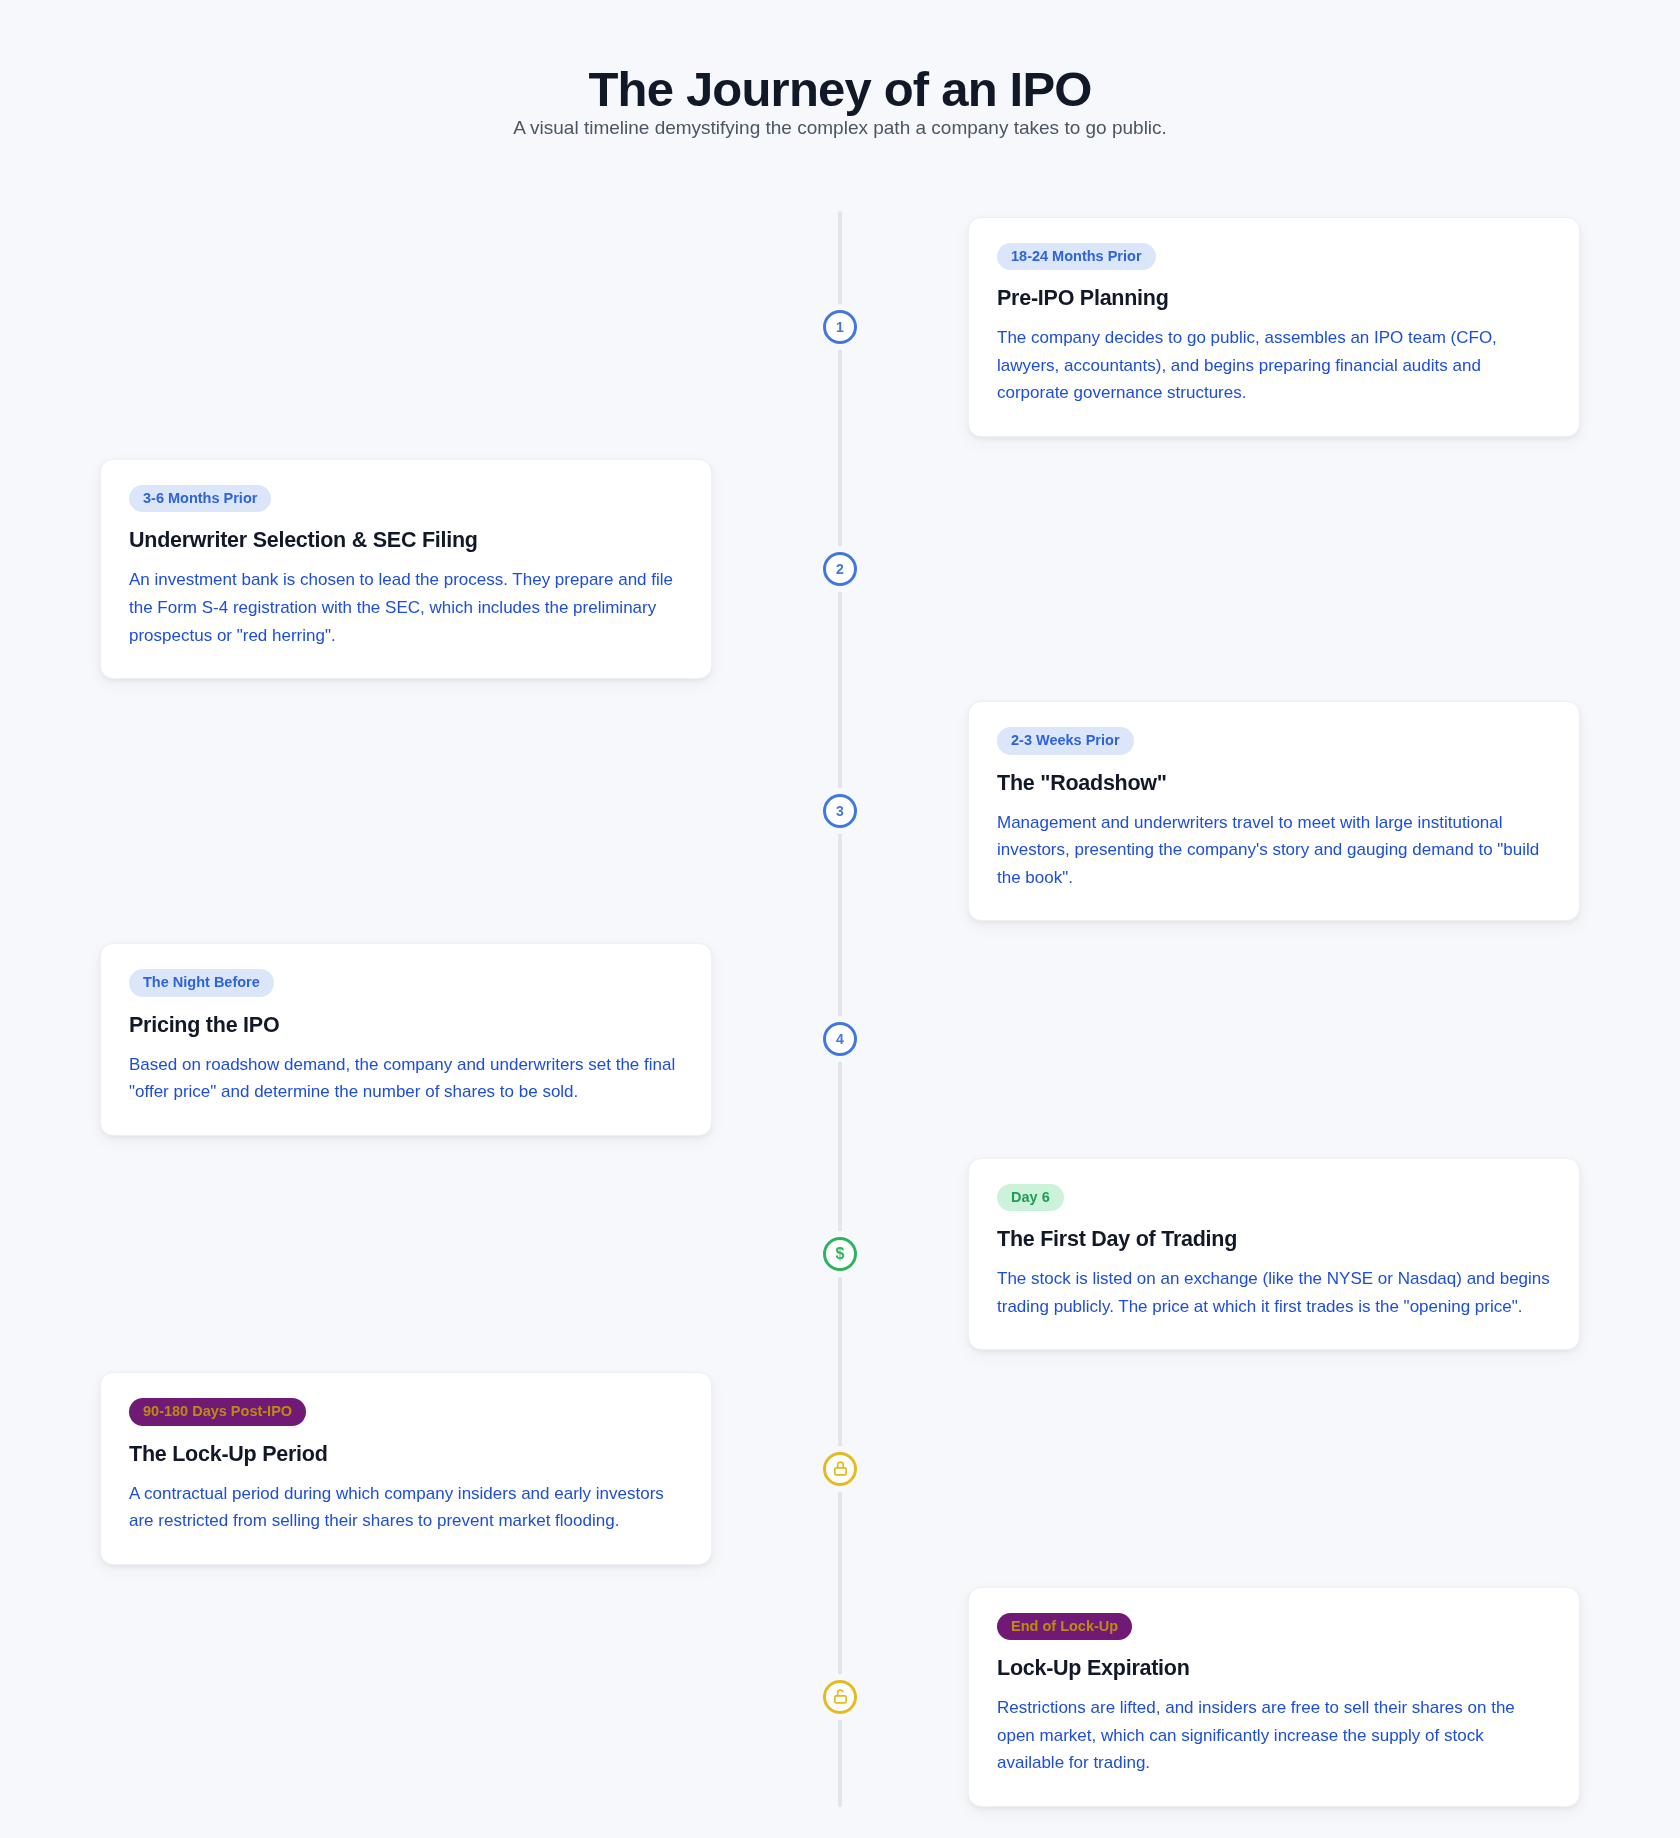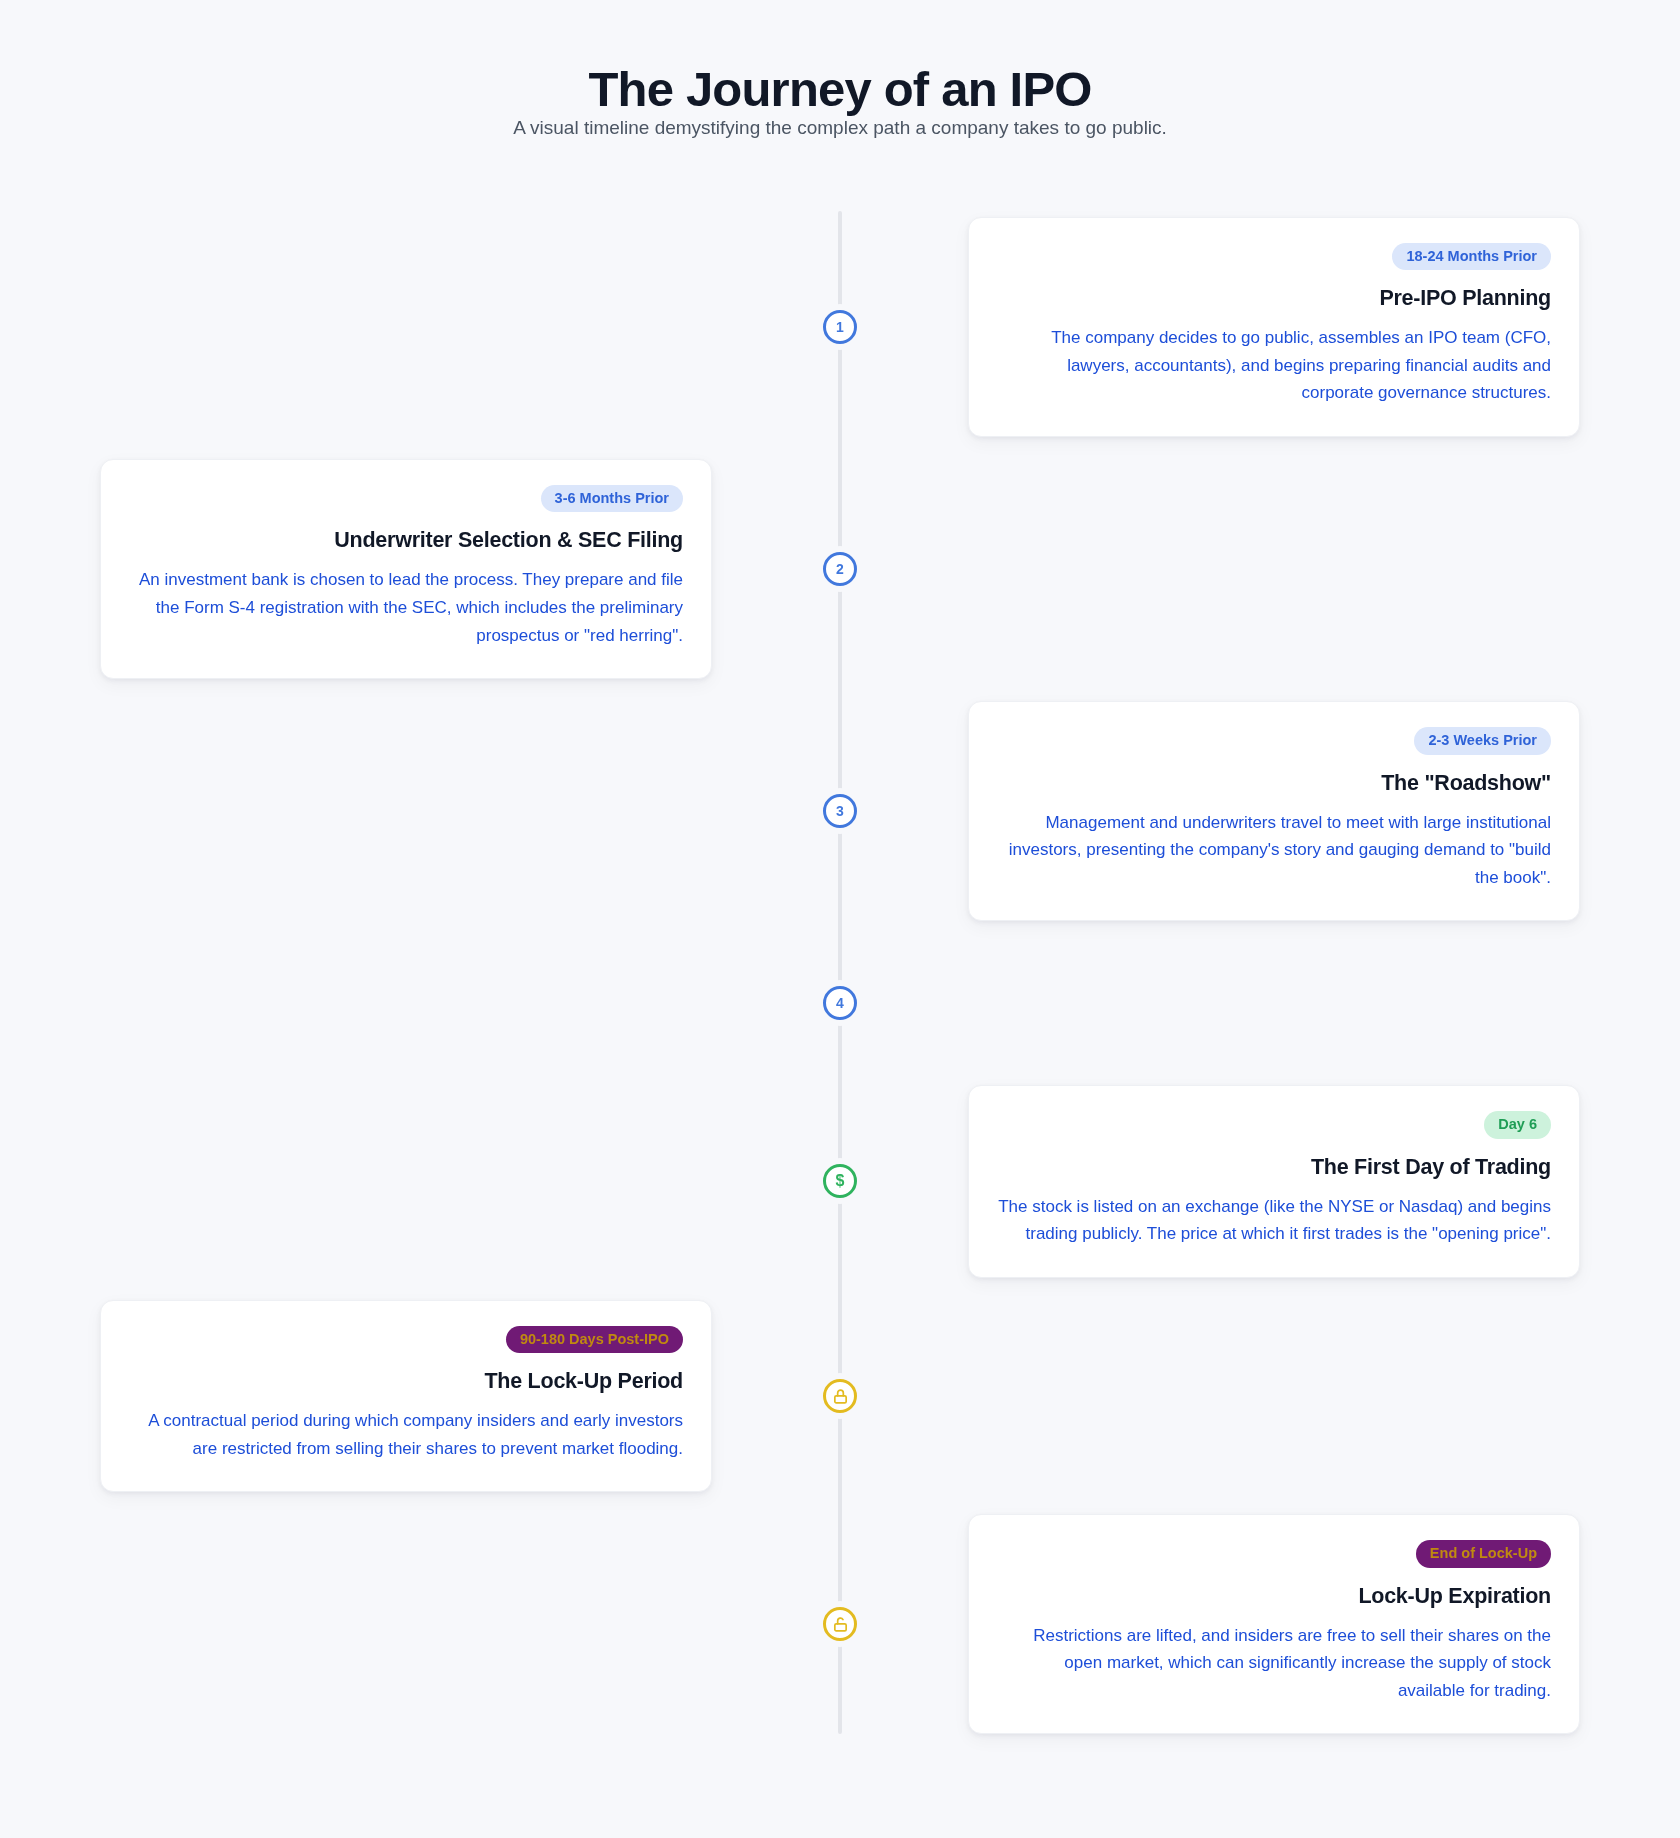--- a/index.html
+++ b/index.html
@@ -36,21 +36,20 @@
     color: #4b5563;
     font-weight: normal;
   }
 
   
   .timeline {
     position: relative;
     width: 1480px;
     margin: 0 auto;
     padding-top: 6px;
-    text-align: right;
   }
   .timeline-axis {
     position: absolute;
     left: 50%;
     transform: translateX(-50%);
     top: 0;
     bottom: 0;
     width: 4px;
     background: #e3e5ea;
     border-radius: 2px;
@@ -176,20 +175,23 @@
         <div class="row">
           <div class="slot empty"></div>
           <div class="slot right">
             <div class="card"><span class="badge blue">2-3 Weeks Prior</span><h2 class="card-title">The "Roadshow"</h2><p class="card-desc">Management and underwriters travel to meet with large institutional investors, presenting the company's story and gauging demand to "build the book".</p></div>
           </div>
           <div class="marker">
             <div class="marker-ring">3</div>
           </div>
         </div>
         <div class="row">
+          <div class="slot left">
+            <div class="card"><span class="badge blue">The Night Before</span><h2 class="card-title">Pricing the IPO</h2><p class="card-desc">Based on roadshow demand, the company and underwriters set the final "offer price" and determine the number of shares to be sold.</p></div>
+          </div>
           <div class="slot empty"></div>
           <div class="marker">
             <div class="marker-ring">4</div>
           </div>
         </div>
         <div class="row">
           <div class="slot empty"></div>
           <div class="slot right">
             <div class="card"><span class="badge green">Day 6</span><h2 class="card-title">The First Day of Trading</h2><p class="card-desc">The stock is listed on an exchange (like the NYSE or Nasdaq) and begins trading publicly. The price at which it first trades is the "opening price".</p></div>
           </div>

